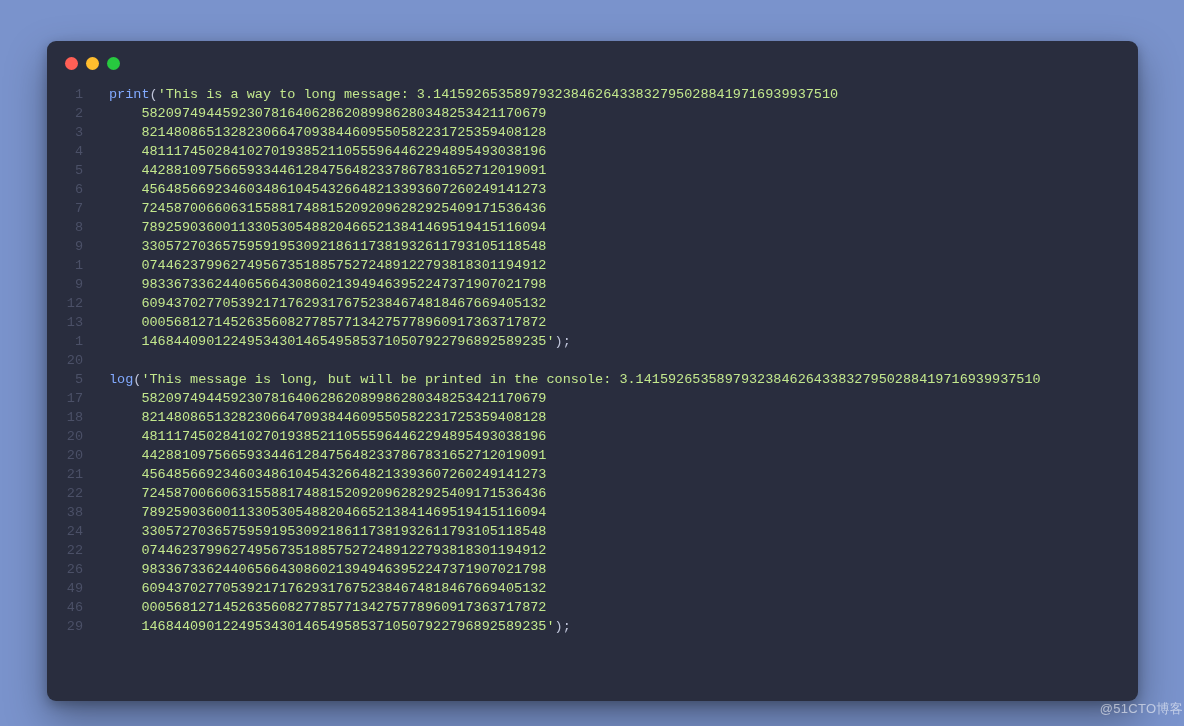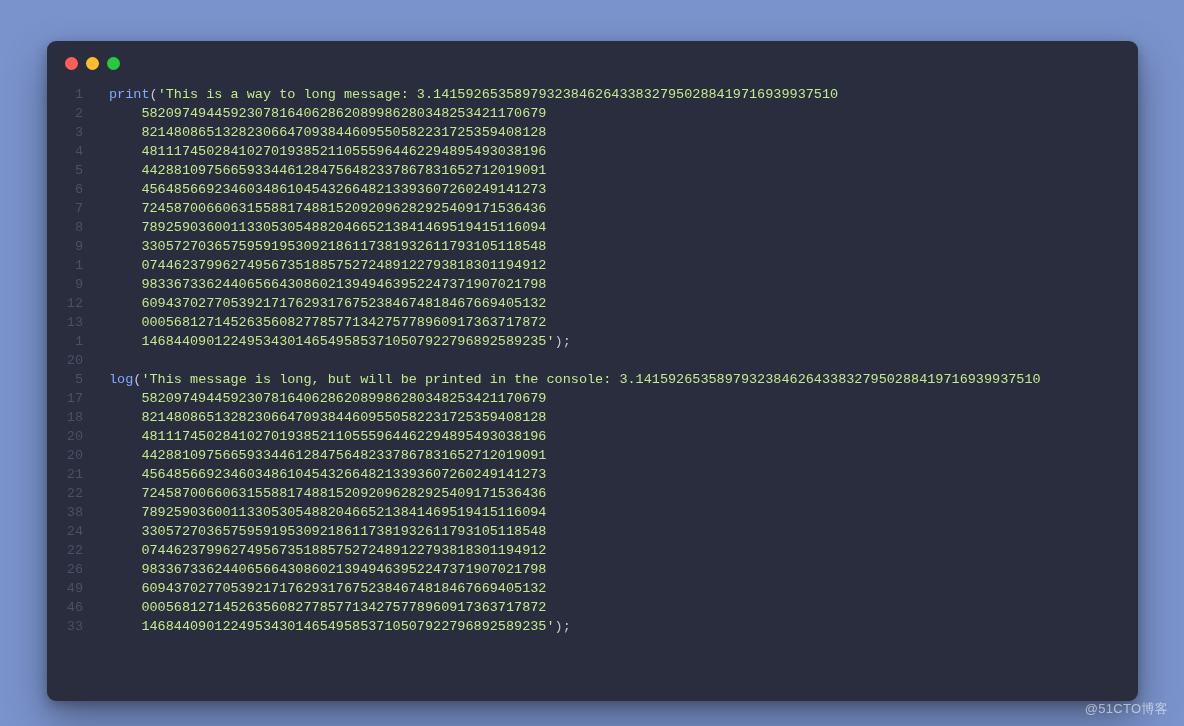--- a/index.html
+++ b/index.html
@@ -56,21 +56,21 @@
     margin-left: 10px;
   }
   .code .row { height: 19px; display: block; }
   .fn  { color: #82aaff; }      
   .pn  { color: #bfc4d9; }      
   .str { color: #c3e88d; }      
   .semi{ color: #bfc4d9; }
 
   .watermark {
     position: absolute;
-    right: 16px;
+    right: 1px;
     bottom: 8px;
     color: rgba(255,255,255,0.55);
     font-family: -apple-system, BlinkMacSystemFont, "Segoe UI", sans-serif;
     font-size: 13px;
     letter-spacing: 0.3px;
     pointer-events: none;
   }
 </style>
 </head>
 <body>
@@ -105,19 +105,19 @@
         <div>20</div>
         <div>20</div>
         <div>21</div>
         <div>22</div>
         <div>38</div>
         <div>24</div>
         <div>22</div>
         <div>26</div>
         <div>49</div>
         <div>46</div>
-        <div>33</div>
+        <div>29</div>
       </div>
     <div class="code" id="code"><span class="row"><span class="fn">print</span><span class="pn">(</span><span class="str">'This is a way to long message: 3.14159265358979323846264338327950288419716939937510</span></span><span class="row">    <span class="str">58209749445923078164062862089986280348253421170679</span></span><span class="row">    <span class="str">82148086513282306647093844609550582231725359408128</span></span><span class="row">    <span class="str">48111745028410270193852110555964462294895493038196</span></span><span class="row">    <span class="str">44288109756659334461284756482337867831652712019091</span></span><span class="row">    <span class="str">45648566923460348610454326648213393607260249141273</span></span><span class="row">    <span class="str">72458700660631558817488152092096282925409171536436</span></span><span class="row">    <span class="str">78925903600113305305488204665213841469519415116094</span></span><span class="row">    <span class="str">33057270365759591953092186117381932611793105118548</span></span><span class="row">    <span class="str">07446237996274956735188575272489122793818301194912</span></span><span class="row">    <span class="str">98336733624406566430860213949463952247371907021798</span></span><span class="row">    <span class="str">60943702770539217176293176752384674818467669405132</span></span><span class="row">    <span class="str">00056812714526356082778577134275778960917363717872</span></span><span class="row">    <span class="str">14684409012249534301465495853710507922796892589235'</span><span class="pn">)</span><span class="semi">;</span></span><span class="row"></span><span class="row"><span class="fn">log</span><span class="pn">(</span><span class="str">'This message is long, but will be printed in the console: 3.14159265358979323846264338327950288419716939937510</span></span><span class="row">    <span class="str">58209749445923078164062862089986280348253421170679</span></span><span class="row">    <span class="str">82148086513282306647093844609550582231725359408128</span></span><span class="row">    <span class="str">48111745028410270193852110555964462294895493038196</span></span><span class="row">    <span class="str">44288109756659334461284756482337867831652712019091</span></span><span class="row">    <span class="str">45648566923460348610454326648213393607260249141273</span></span><span class="row">    <span class="str">72458700660631558817488152092096282925409171536436</span></span><span class="row">    <span class="str">78925903600113305305488204665213841469519415116094</span></span><span class="row">    <span class="str">33057270365759591953092186117381932611793105118548</span></span><span class="row">    <span class="str">07446237996274956735188575272489122793818301194912</span></span><span class="row">    <span class="str">98336733624406566430860213949463952247371907021798</span></span><span class="row">    <span class="str">60943702770539217176293176752384674818467669405132</span></span><span class="row">    <span class="str">00056812714526356082778577134275778960917363717872</span></span><span class="row">    <span class="str">14684409012249534301465495853710507922796892589235'</span><span class="pn">)</span><span class="semi">;</span></span></div>
   </div>
 </div>
 
 <div class="watermark">@51CTO博客</div>
 
 </body></html>

